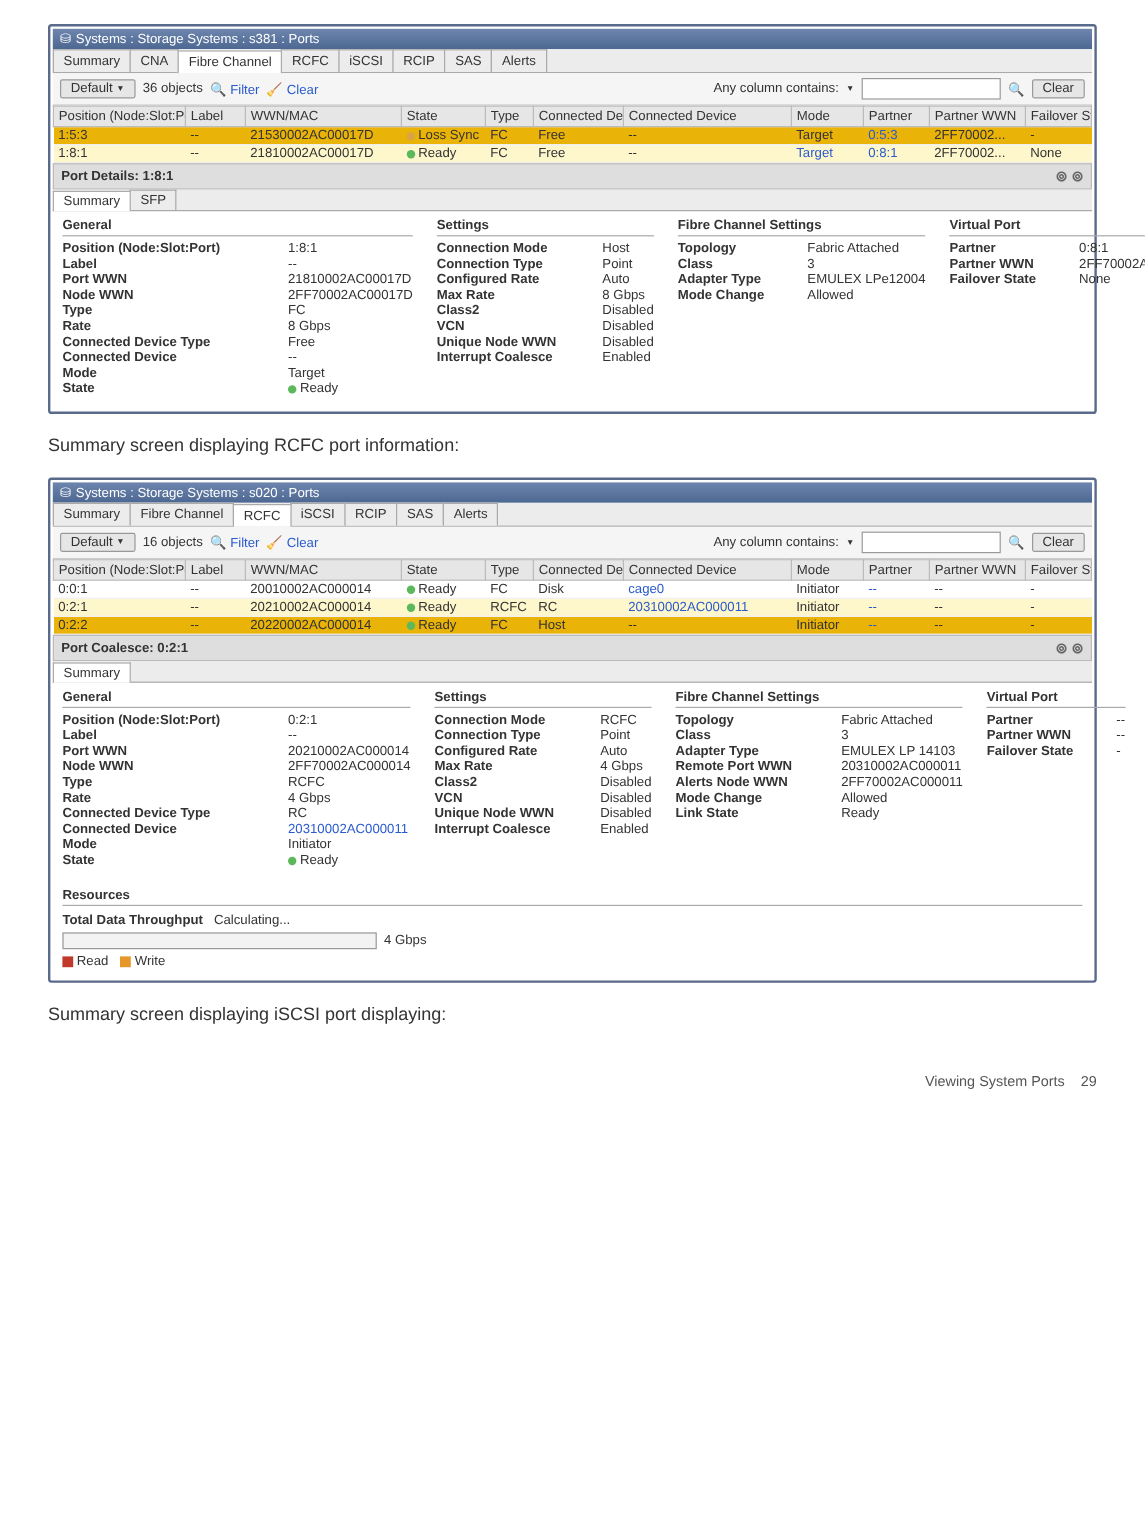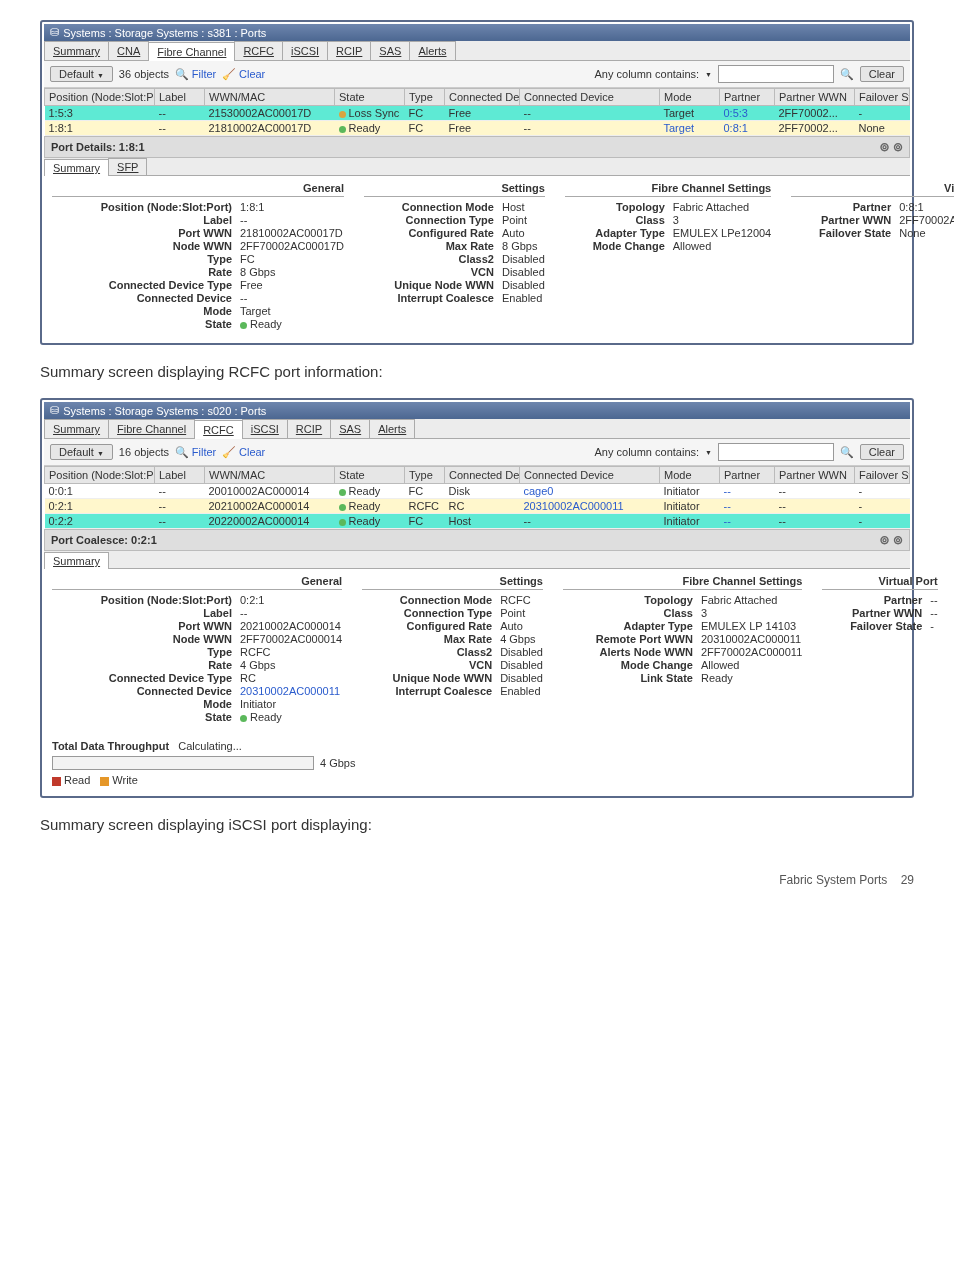--- a/index.html
+++ b/index.html
@@ -32,21 +32,20 @@
     background: #ececec;
     font-size: 11px;
   }
   .tab {
     padding: 3px 8px;
     border: 1px solid #aaa;
     border-bottom: none;
     background: #ececec;
     margin-right: -1px;
     cursor: pointer;
-    text-decoration: underline;
   }
   .tab.active {
     background: #fff;
     position: relative;
     top: 1px;
   }
   .filter-row {
     display: flex;
     align-items: center;
     padding: 4px 6px;
@@ -88,21 +87,21 @@
     white-space: nowrap;
     overflow: hidden;
   }
   table.grid td {
     padding: 1px 4px;
     border-bottom: 1px solid #eee;
     white-space: nowrap;
     overflow: hidden;
     text-overflow: ellipsis;
   }
-  table.grid tr.alt td { background: #5eead4; }
+  table.grid tr.alt td { background: #eab308; }
   table.grid tr.sel td { background: #fff7cc; }
   .state-dot {
     display: inline-block;
     width: 7px; height: 7px;
     border-radius: 50%;
     margin-right: 3px;
     vertical-align: middle;
   }
   .dot-green { background: #5bb85b; }
   .dot-amber { background: #d9a441; }
@@ -127,21 +126,20 @@
   }
   .sub-tabs .tab { padding: 2px 8px; }
   .panel-row {
     display: flex;
     padding: 6px 8px 10px 8px;
     gap: 20px;
     align-items: flex-start;
   }
   .panel {
     flex-shrink: 0;
-    text-align: right;
   }
   .panel-title {
     font-weight: bold;
     border-bottom: 1px solid #aaa;
     padding-bottom: 2px;
     margin-bottom: 4px;
     font-size: 11px;
   }
   .kv { display: flex; margin-bottom: 1px; font-size: 11px; }
   .kv .k { font-weight: bold; flex-shrink: 0; }
@@ -630,33 +628,34 @@
           <div class="v">--</div>
         </div>
         <div class="kv">
           <div class="k" style="width: 100px;">Failover State</div>
           <div class="v">-</div>
         </div>
       </div>
     </div>
 
   <div class="resources-box">
+    <div class="resources-title">Resources</div>
     <div style="margin-bottom:4px">
       <b>Total Data Throughput</b>&nbsp;&nbsp;
       <span>Calculating...</span>
     </div>
     <div class="bar-row">
       <div class="bar-wrap"></div>
       <span>4 Gbps</span>
     </div>
     <div class="legend">
       <span><span class="legend-sq red"></span><span>Read</span></span>
       <span><span class="legend-sq orange"></span><span>Write</span></span>
     </div>
   </div>
 </div>
 
 <div class="caption">Summary screen displaying iSCSI port displaying:</div>
 
 <div class="page-footer">
-  <span>Fabric System Ports</span>&nbsp;&nbsp;&nbsp;
+  <span>Viewing System Ports</span>&nbsp;&nbsp;&nbsp;
   <span>29</span>
 </div>
 
 </body></html>

